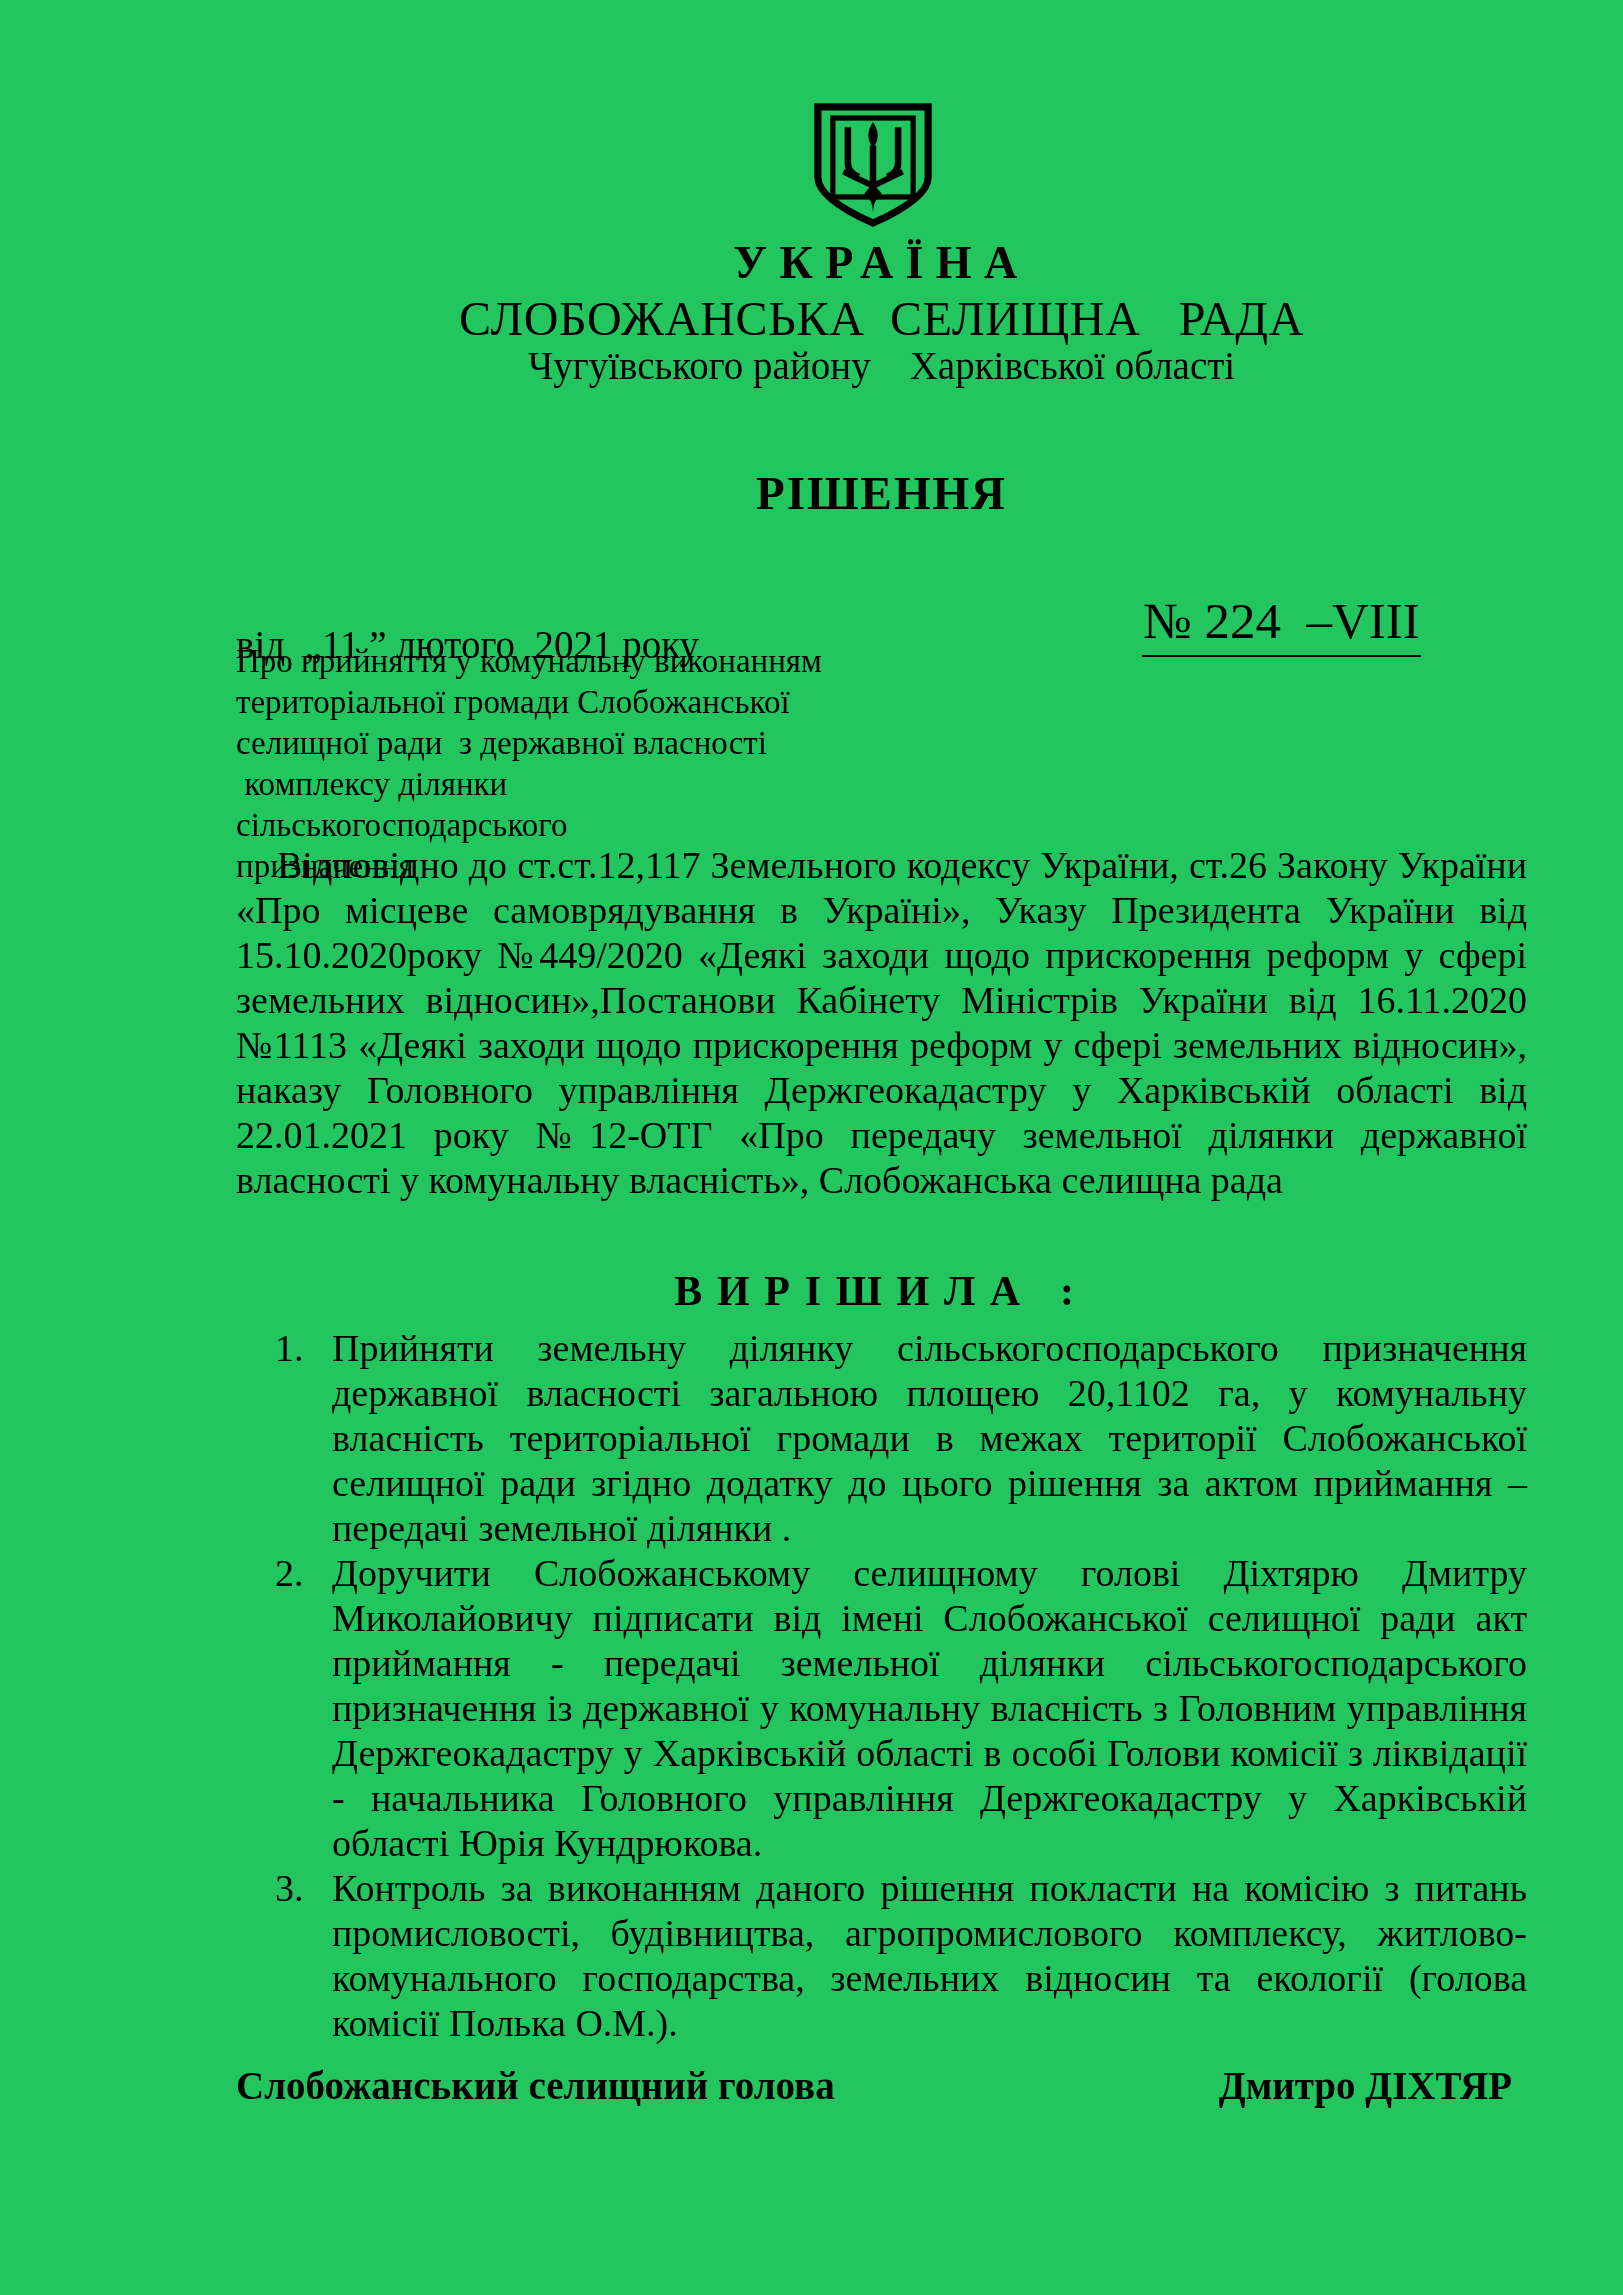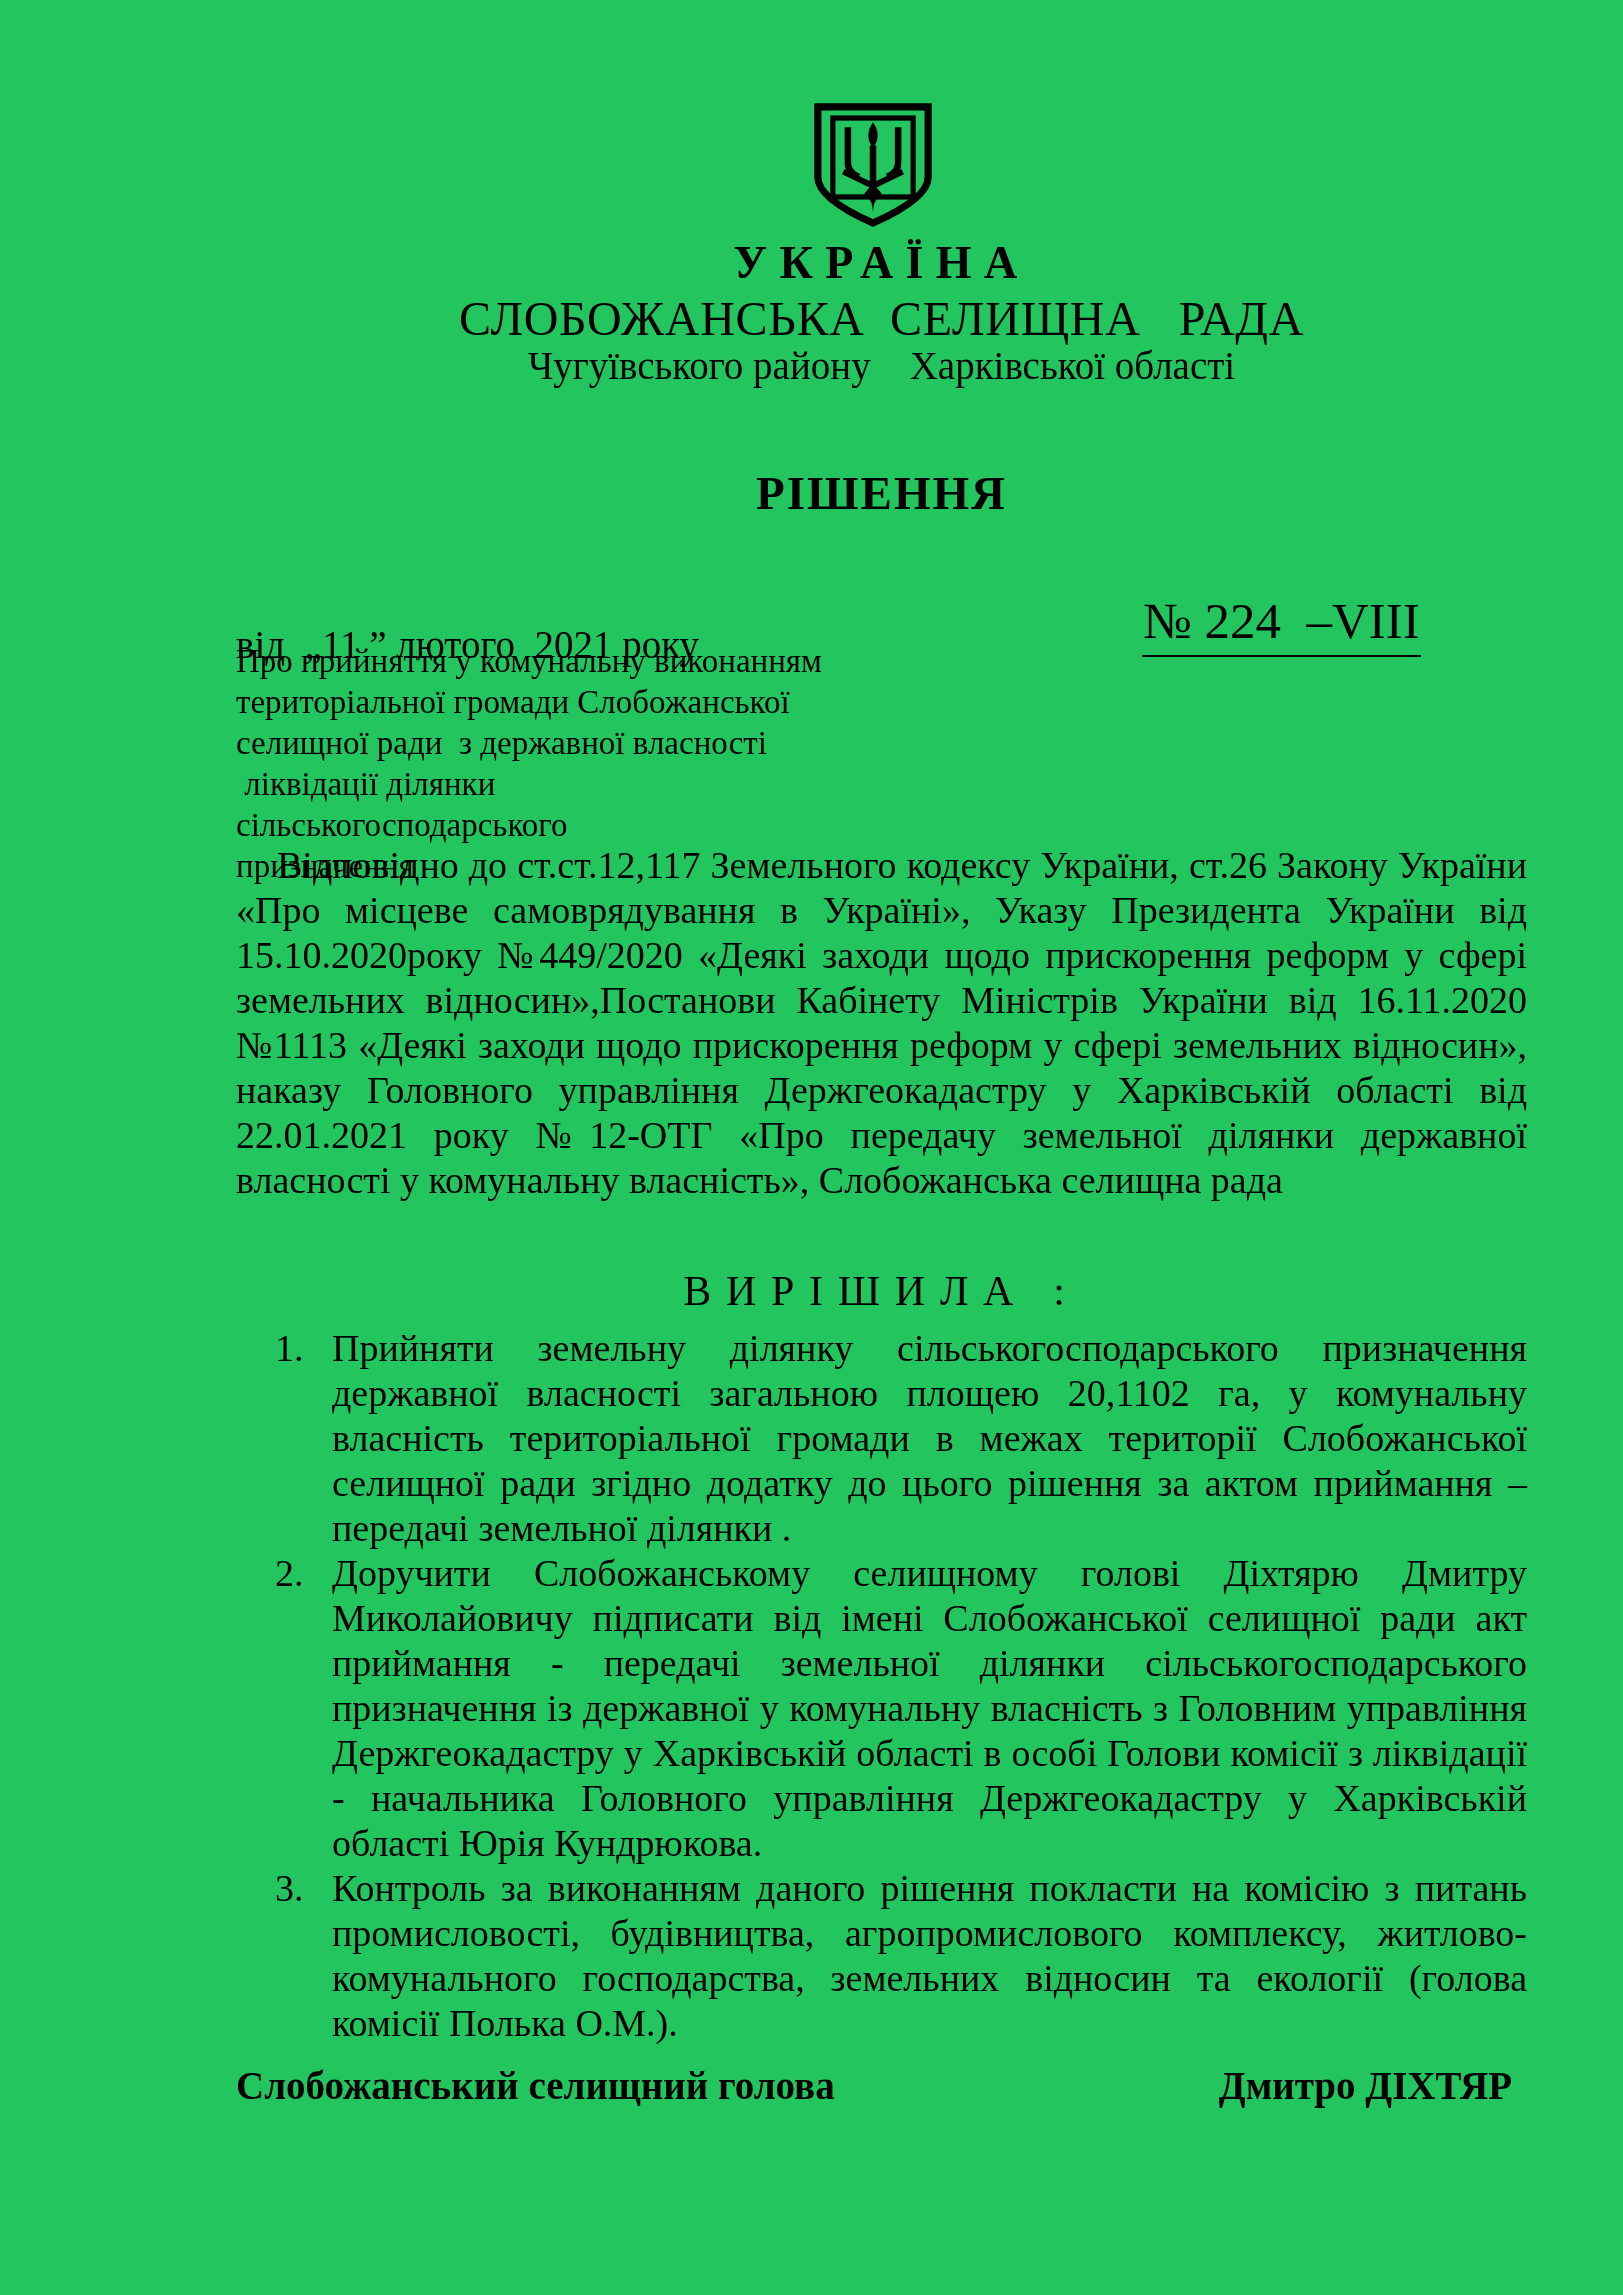--- a/index.html
+++ b/index.html
@@ -36,21 +36,21 @@
     border-bottom:2.6px solid #000;padding:0 1.3px 5.2px 1.3px;
   }
   .subject{position:absolute;left:236px;top:641px;width:589px;}
   .subject div{font-size:33px;line-height:41px;white-space:pre-wrap;}
   .preamble{
     position:absolute;left:236px;top:843px;width:1291px;
     font-size:38px;line-height:45px;
     text-align:justify;text-indent:41px;margin:0;
   }
   .resolved{
-    top:1267px;font-size:42px;font-weight:normal;letter-spacing:0.35em;
+    top:1267px;font-size:42px;font-weight:bold;letter-spacing:0.35em;
   }
   .items{position:absolute;left:236px;top:1326px;width:1291px;}
   .item{
     position:relative;padding-left:96px;margin:0;
     font-size:38px;line-height:45px;text-align:justify;
   }
   .item .num{position:absolute;left:39px;top:0;}
   .signature{position:absolute;left:0;top:2063px;width:1623px;font-weight:bold;}
   .sig-pos{position:absolute;left:236px;top:0;font-size:39px;white-space:nowrap;}
   .sig-name{position:absolute;right:111px;top:0;font-size:39px;white-space:nowrap;}
@@ -83,21 +83,21 @@
   <div class="centered doctype">РІШЕННЯ</div>
 
   <div class="date-line">від  „11 ” лютого  2021 року</div>
 
   <div class="doc-number">№ 224  –VIII</div>
 
   <div class="subject">
     <div>Про прийняття у комунальну виконанням</div>
     <div>територіальної громади Слобожанської</div>
     <div>селищної ради  з державної власності</div>
-    <div> ліквідації ділянки сільськогосподарського</div>
+    <div> комплексу ділянки сільськогосподарського</div>
     <div>призначення</div>
   </div>
 
   <p class="preamble">Відповідно до ст.ст.12,117 Земельного кодексу України, ст.26 Закону України «Про місцеве самоврядування в Україні», Указу Президента України від 15.10.2020року №449/2020 «Деякі заходи щодо прискорення реформ у сфері земельних відносин»,Постанови Кабінету Міністрів України від 16.11.2020 №1113 «Деякі заходи щодо прискорення реформ у сфері земельних відносин», наказу Головного управління Держгеокадастру у Харківській області від 22.01.2021 року №12-ОТГ «Про передачу земельної ділянки державної власності у комунальну власність»,  Слобожанська селищна рада</p>
 
   <div class="centered resolved">ВИРІШИЛА :</div>
 
   <div class="items">
     <p class="item"><span class="num">1.</span><span>Прийняти земельну ділянку сільськогосподарського призначення державної власності загальною площею 20,1102 га,  у комунальну власність територіальної  громади в межах території Слобожанської селищної ради згідно додатку до цього рішення  за актом приймання – передачі земельної  ділянки .</span></p>
     <p class="item"><span class="num">2.</span><span>Доручити Слобожанському селищному голові Діхтярю Дмитру Миколайовичу  підписати від імені Слобожанської селищної ради акт приймання - передачі  земельної ділянки сільськогосподарського призначення із державної у комунальну власність  з Головним управління Держгеокадастру у Харківській області в особі Голови комісії з ліквідації - начальника Головного управління Держгеокадастру у Харківській області Юрія Кундрюкова.</span></p>

